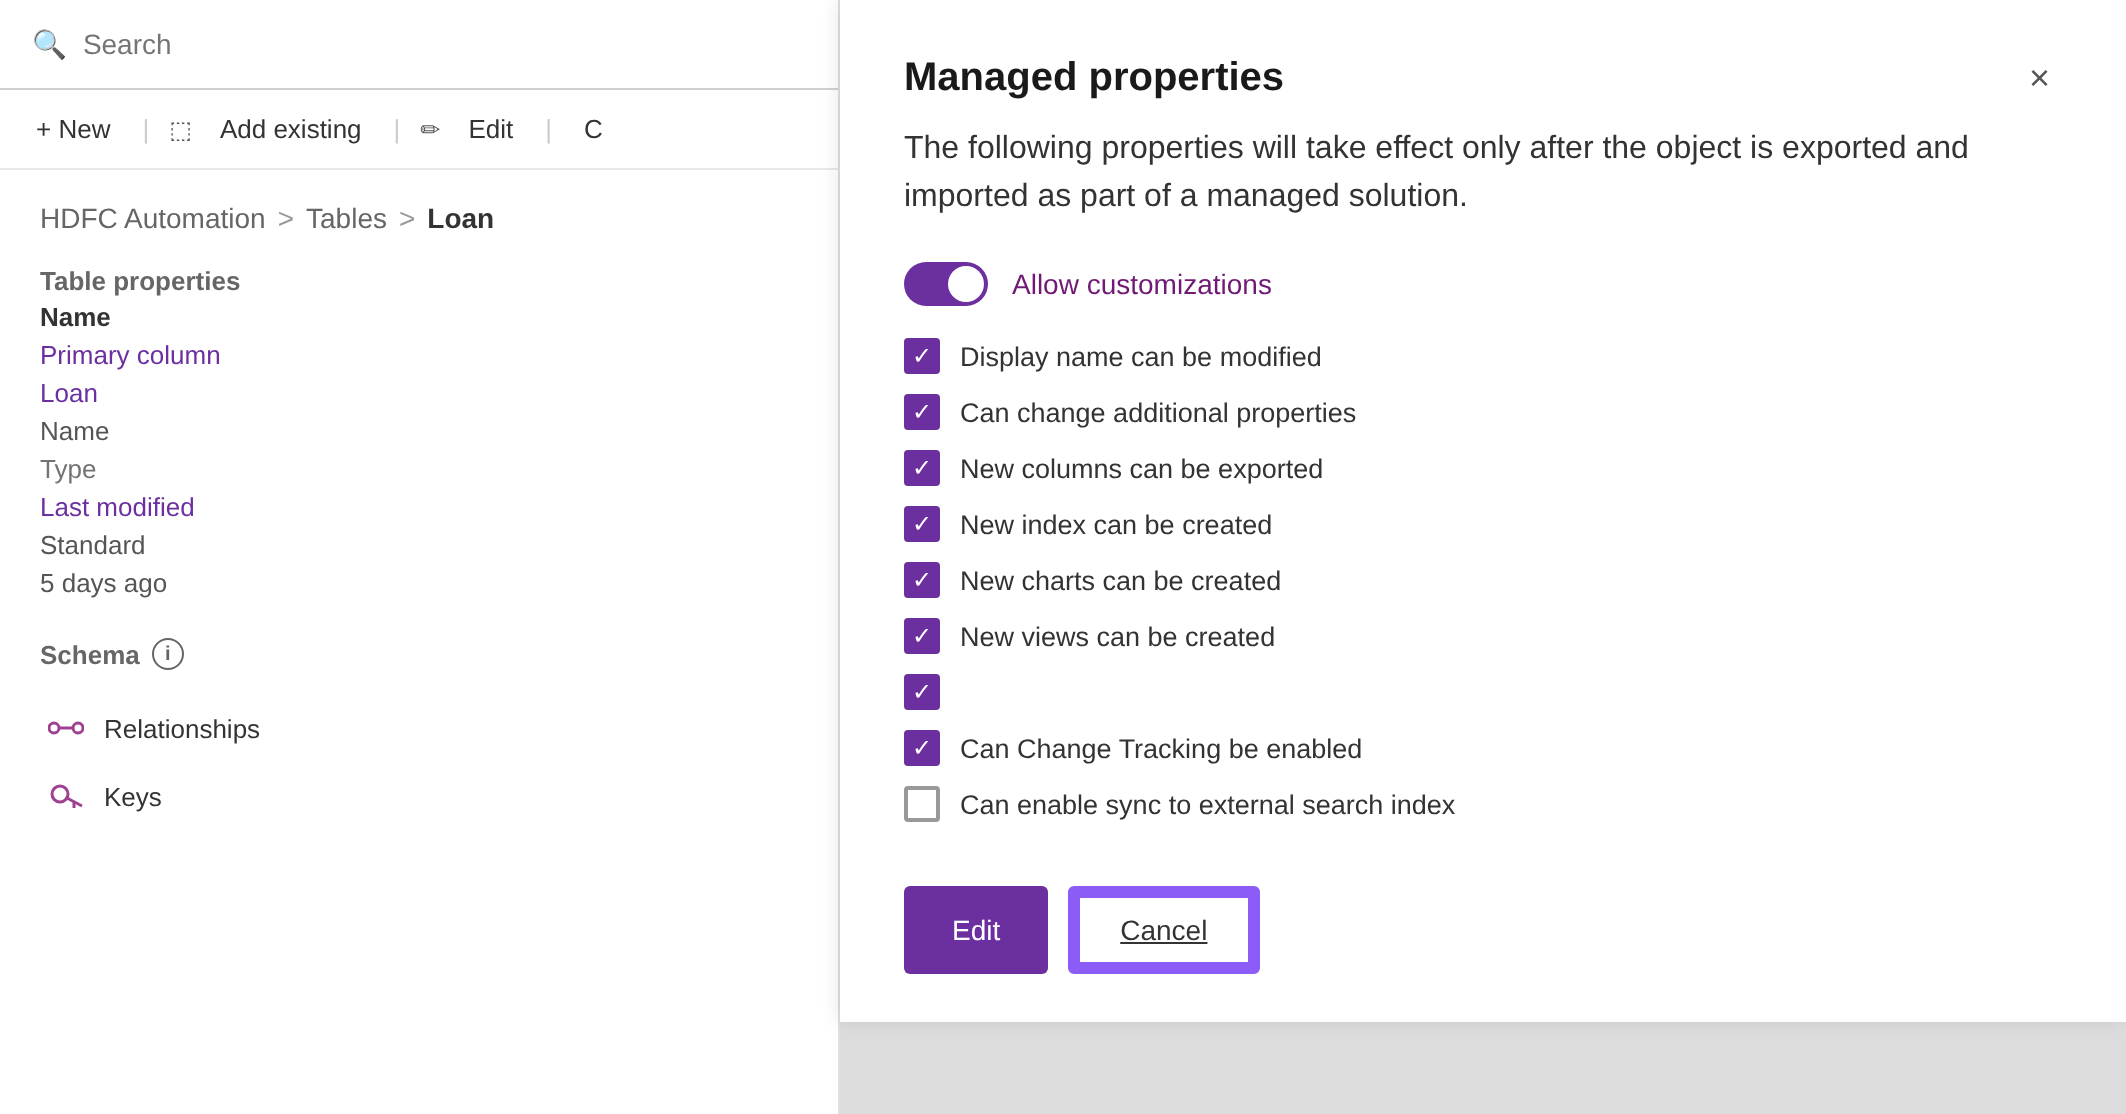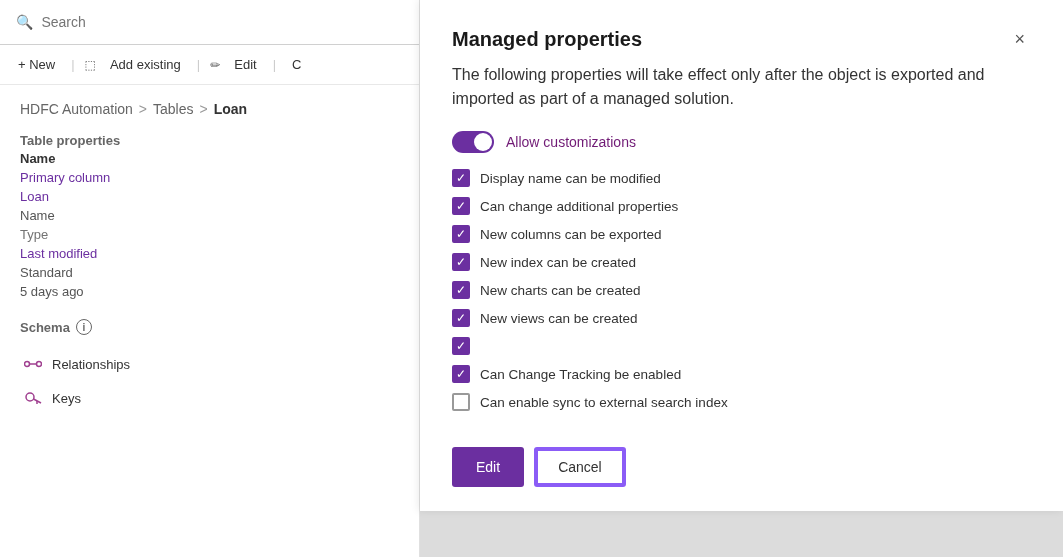--- a/index.html
+++ b/index.html
@@ -240,25 +240,26 @@
       border: none;
       padding: 8px 24px;
       border-radius: 3px;
       font-size: 14px;
       cursor: pointer;
       font-weight: 500;
     }
     .btn-cancel {
       background: #fff;
       color: #333;
-      border: 4px solid #8b5cf6;
+      border: 6px solid #8b5cf6;
       padding: 8px 20px;
       border-radius: 3px;
       font-size: 14px;
       cursor: pointer;
+      text-decoration: underline;
     }
 
     .info-icon {
       width: 16px;
       height: 16px;
       border-radius: 50%;
       border: 1.5px solid #666;
       display: inline-flex;
       align-items: center;
       justify-content: center;

